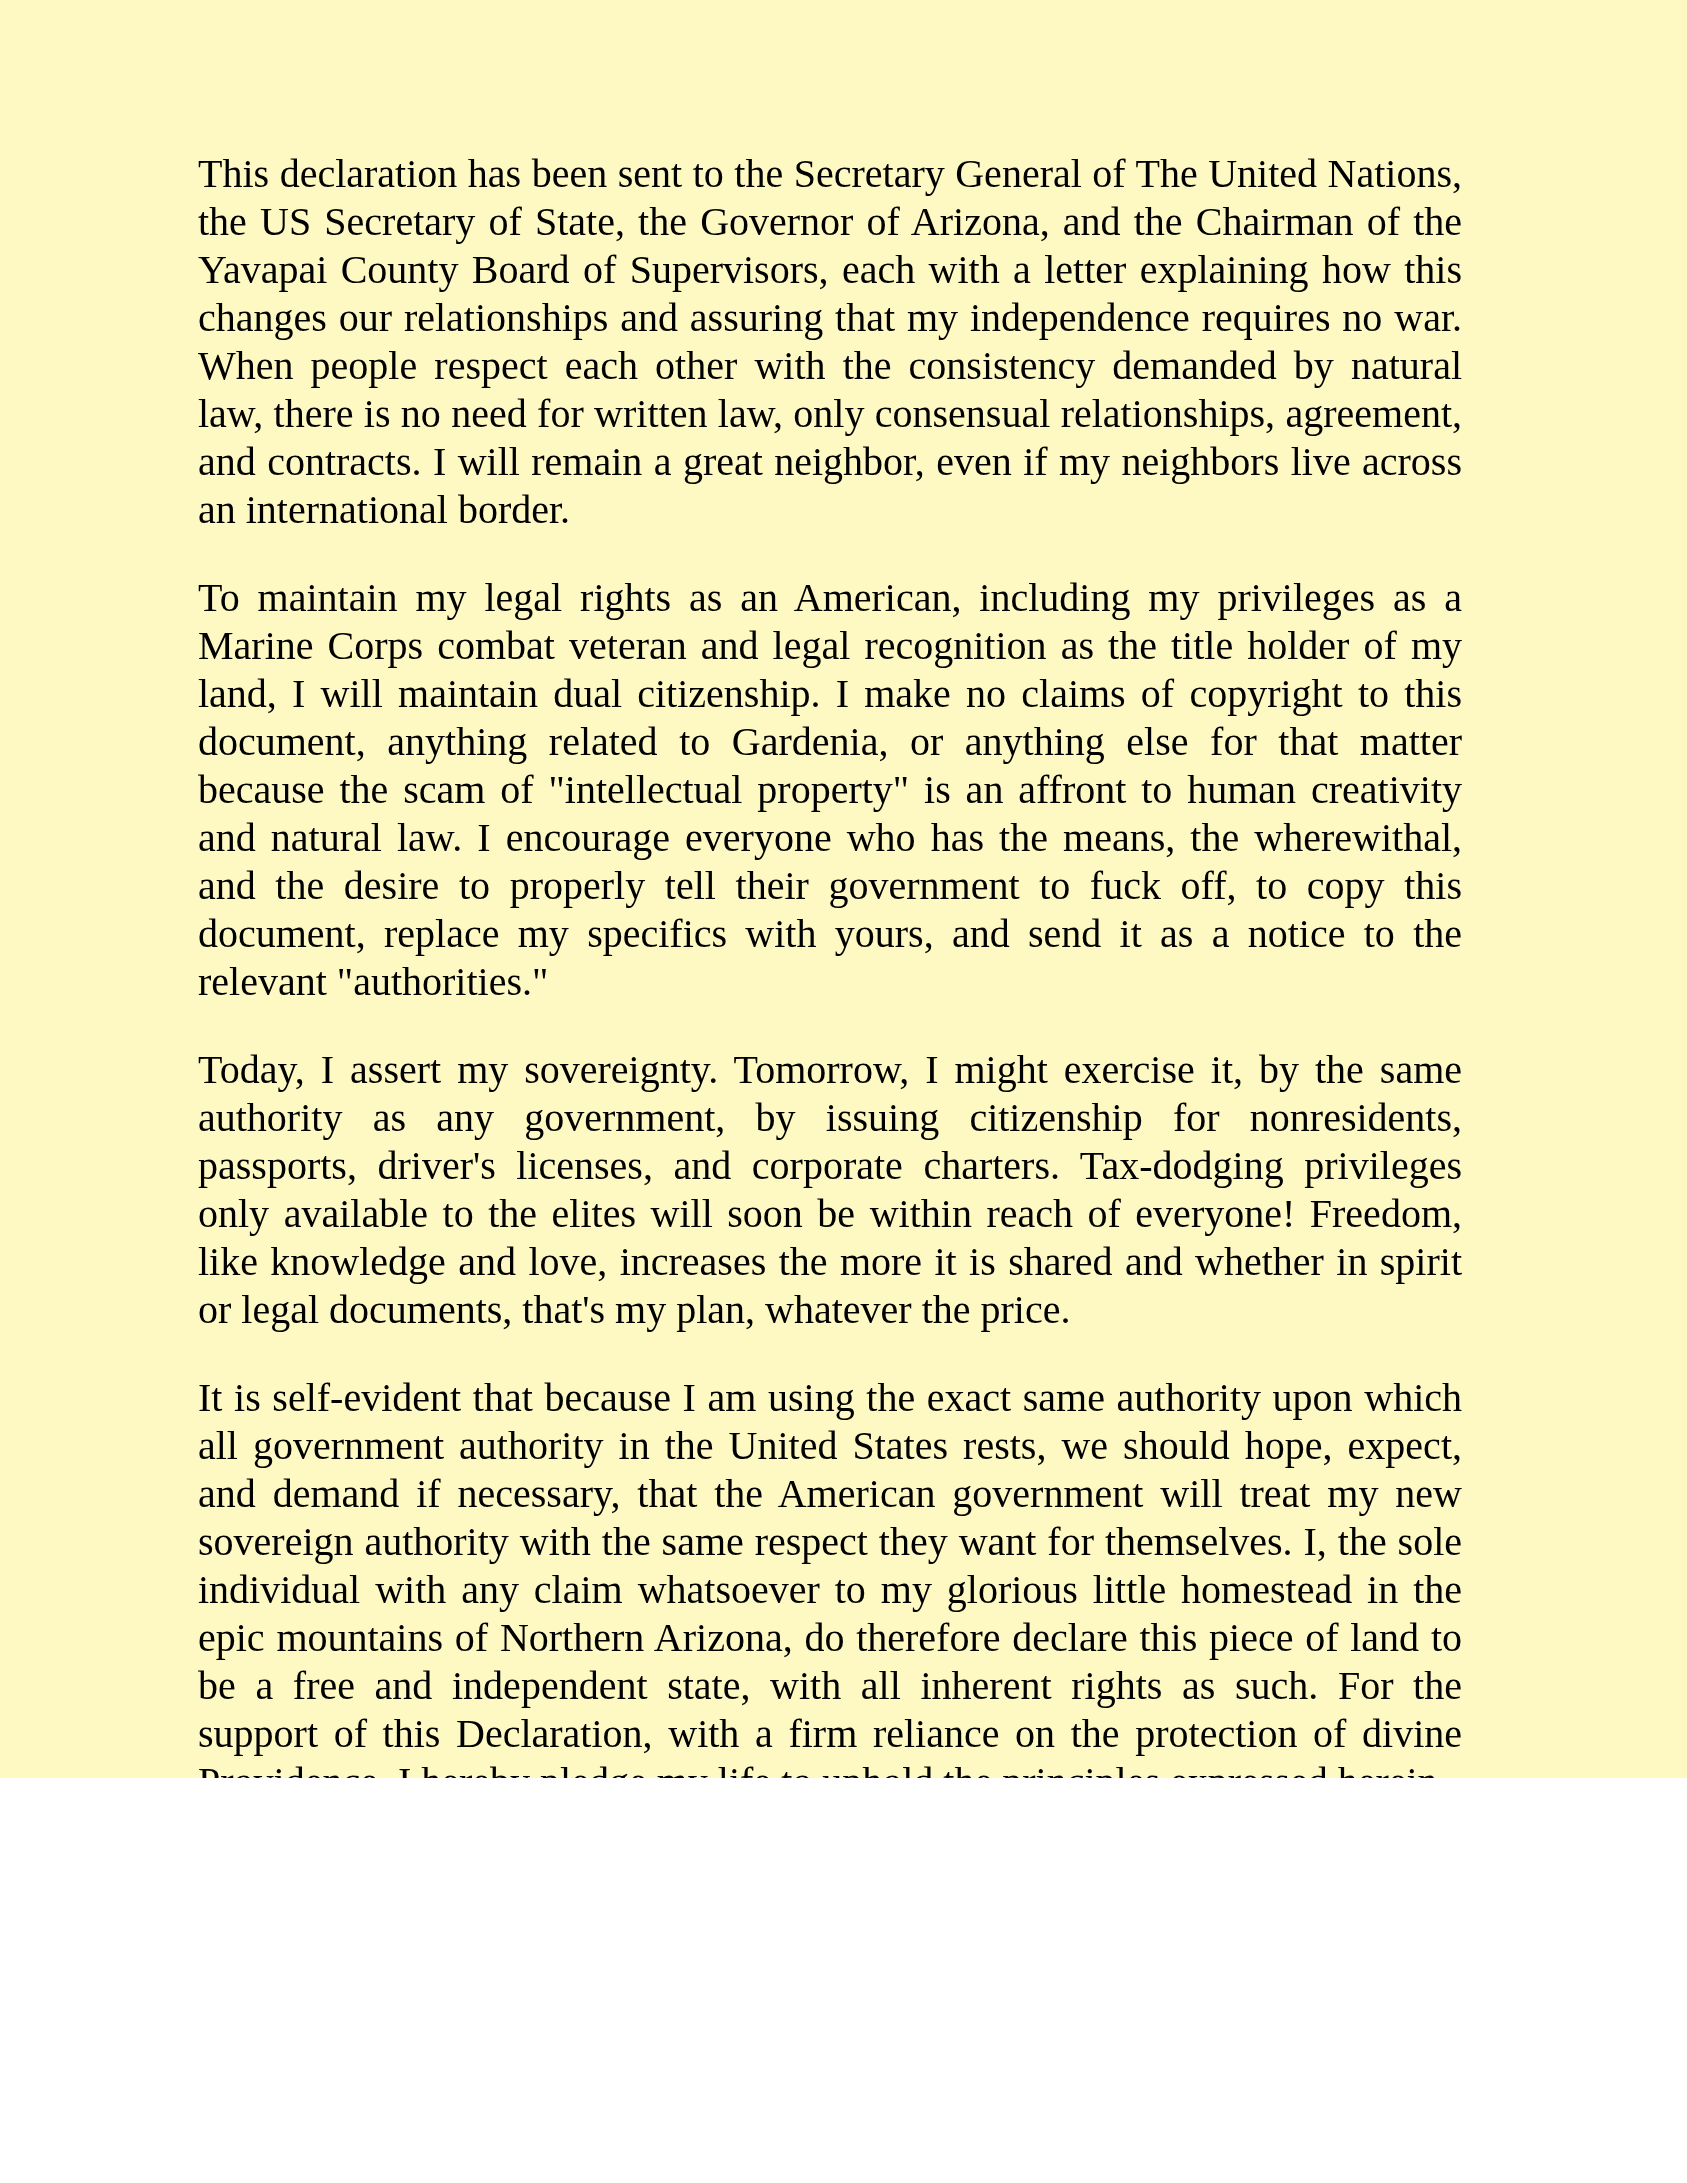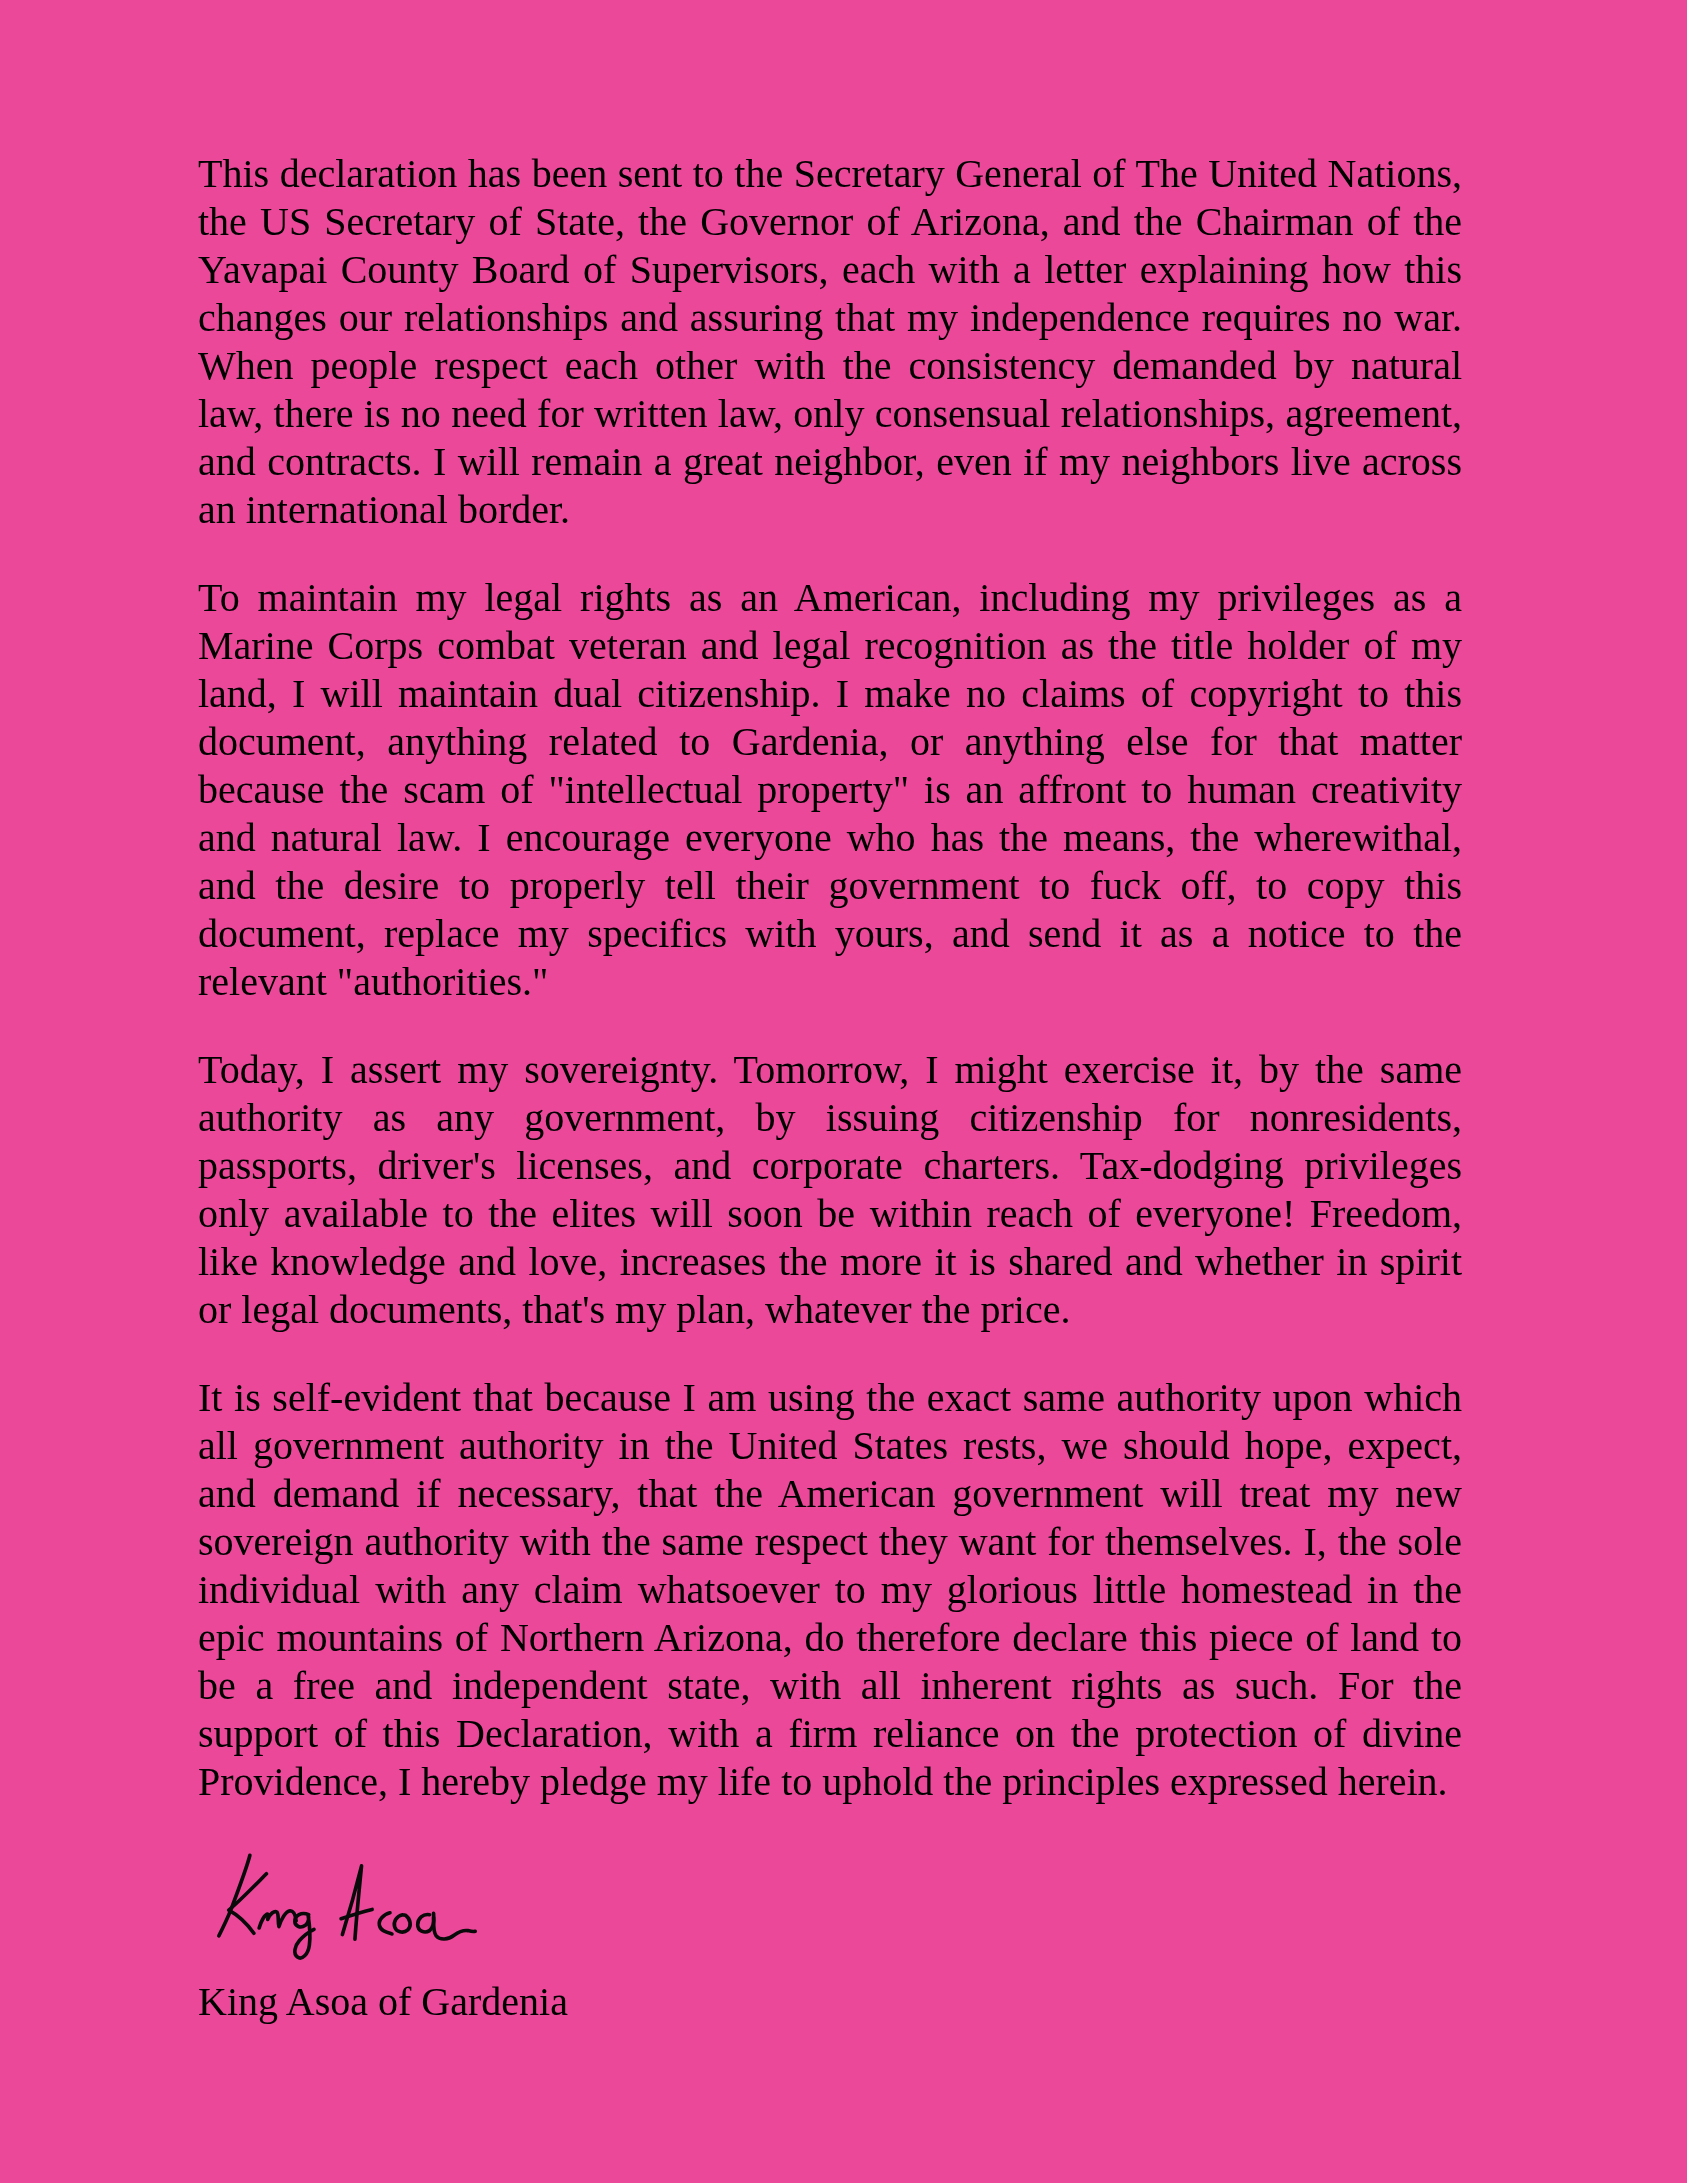--- a/index.html
+++ b/index.html
@@ -3,22 +3,22 @@
 <meta charset="utf-8">
 <style>
   html, body {
     margin: 0;
     padding: 0;
     background: #ffffff;
   }
   .page {
     position: relative;
     width: 1687px;
-    height: 2183px;
-    background: #ec4899;
+    height: 1778px;
+    background: #fef9c3;
     box-sizing: border-box;
     padding: 150px 225px 0 198px;
     overflow: hidden;
     font-family: "Liberation Serif", "DejaVu Serif", serif;
     color: #000000;
   }
   .body-text p {
     margin: 0 0 40px 0;
     font-size: 40px;
     line-height: 48px;

